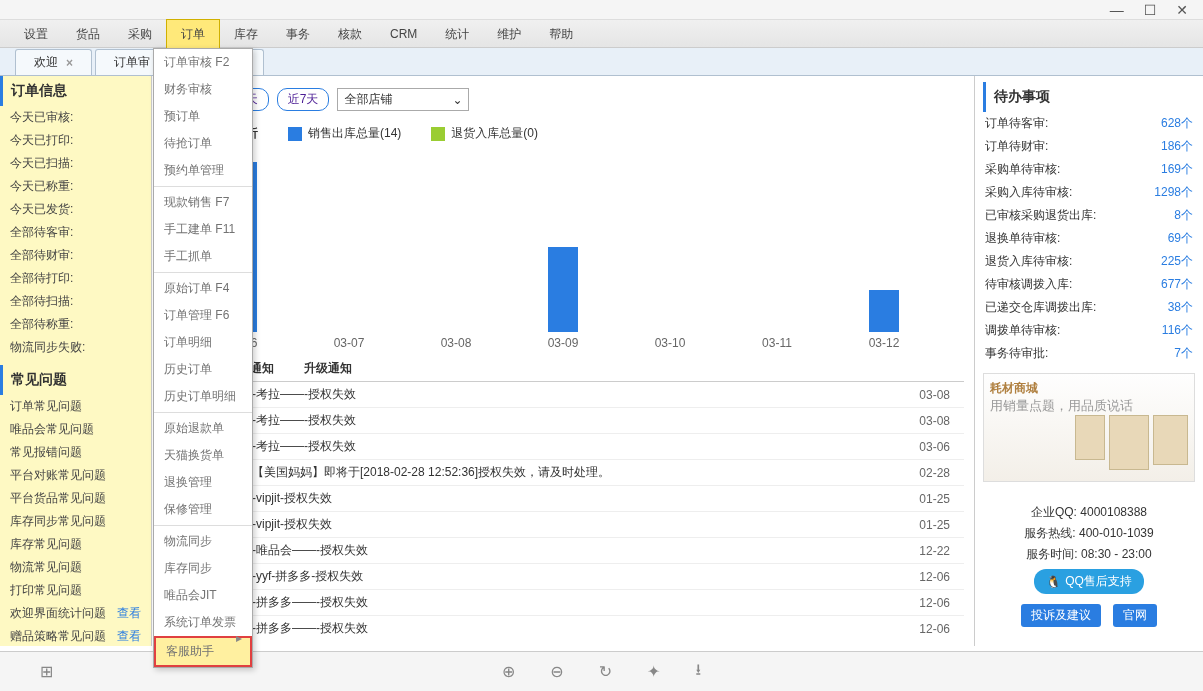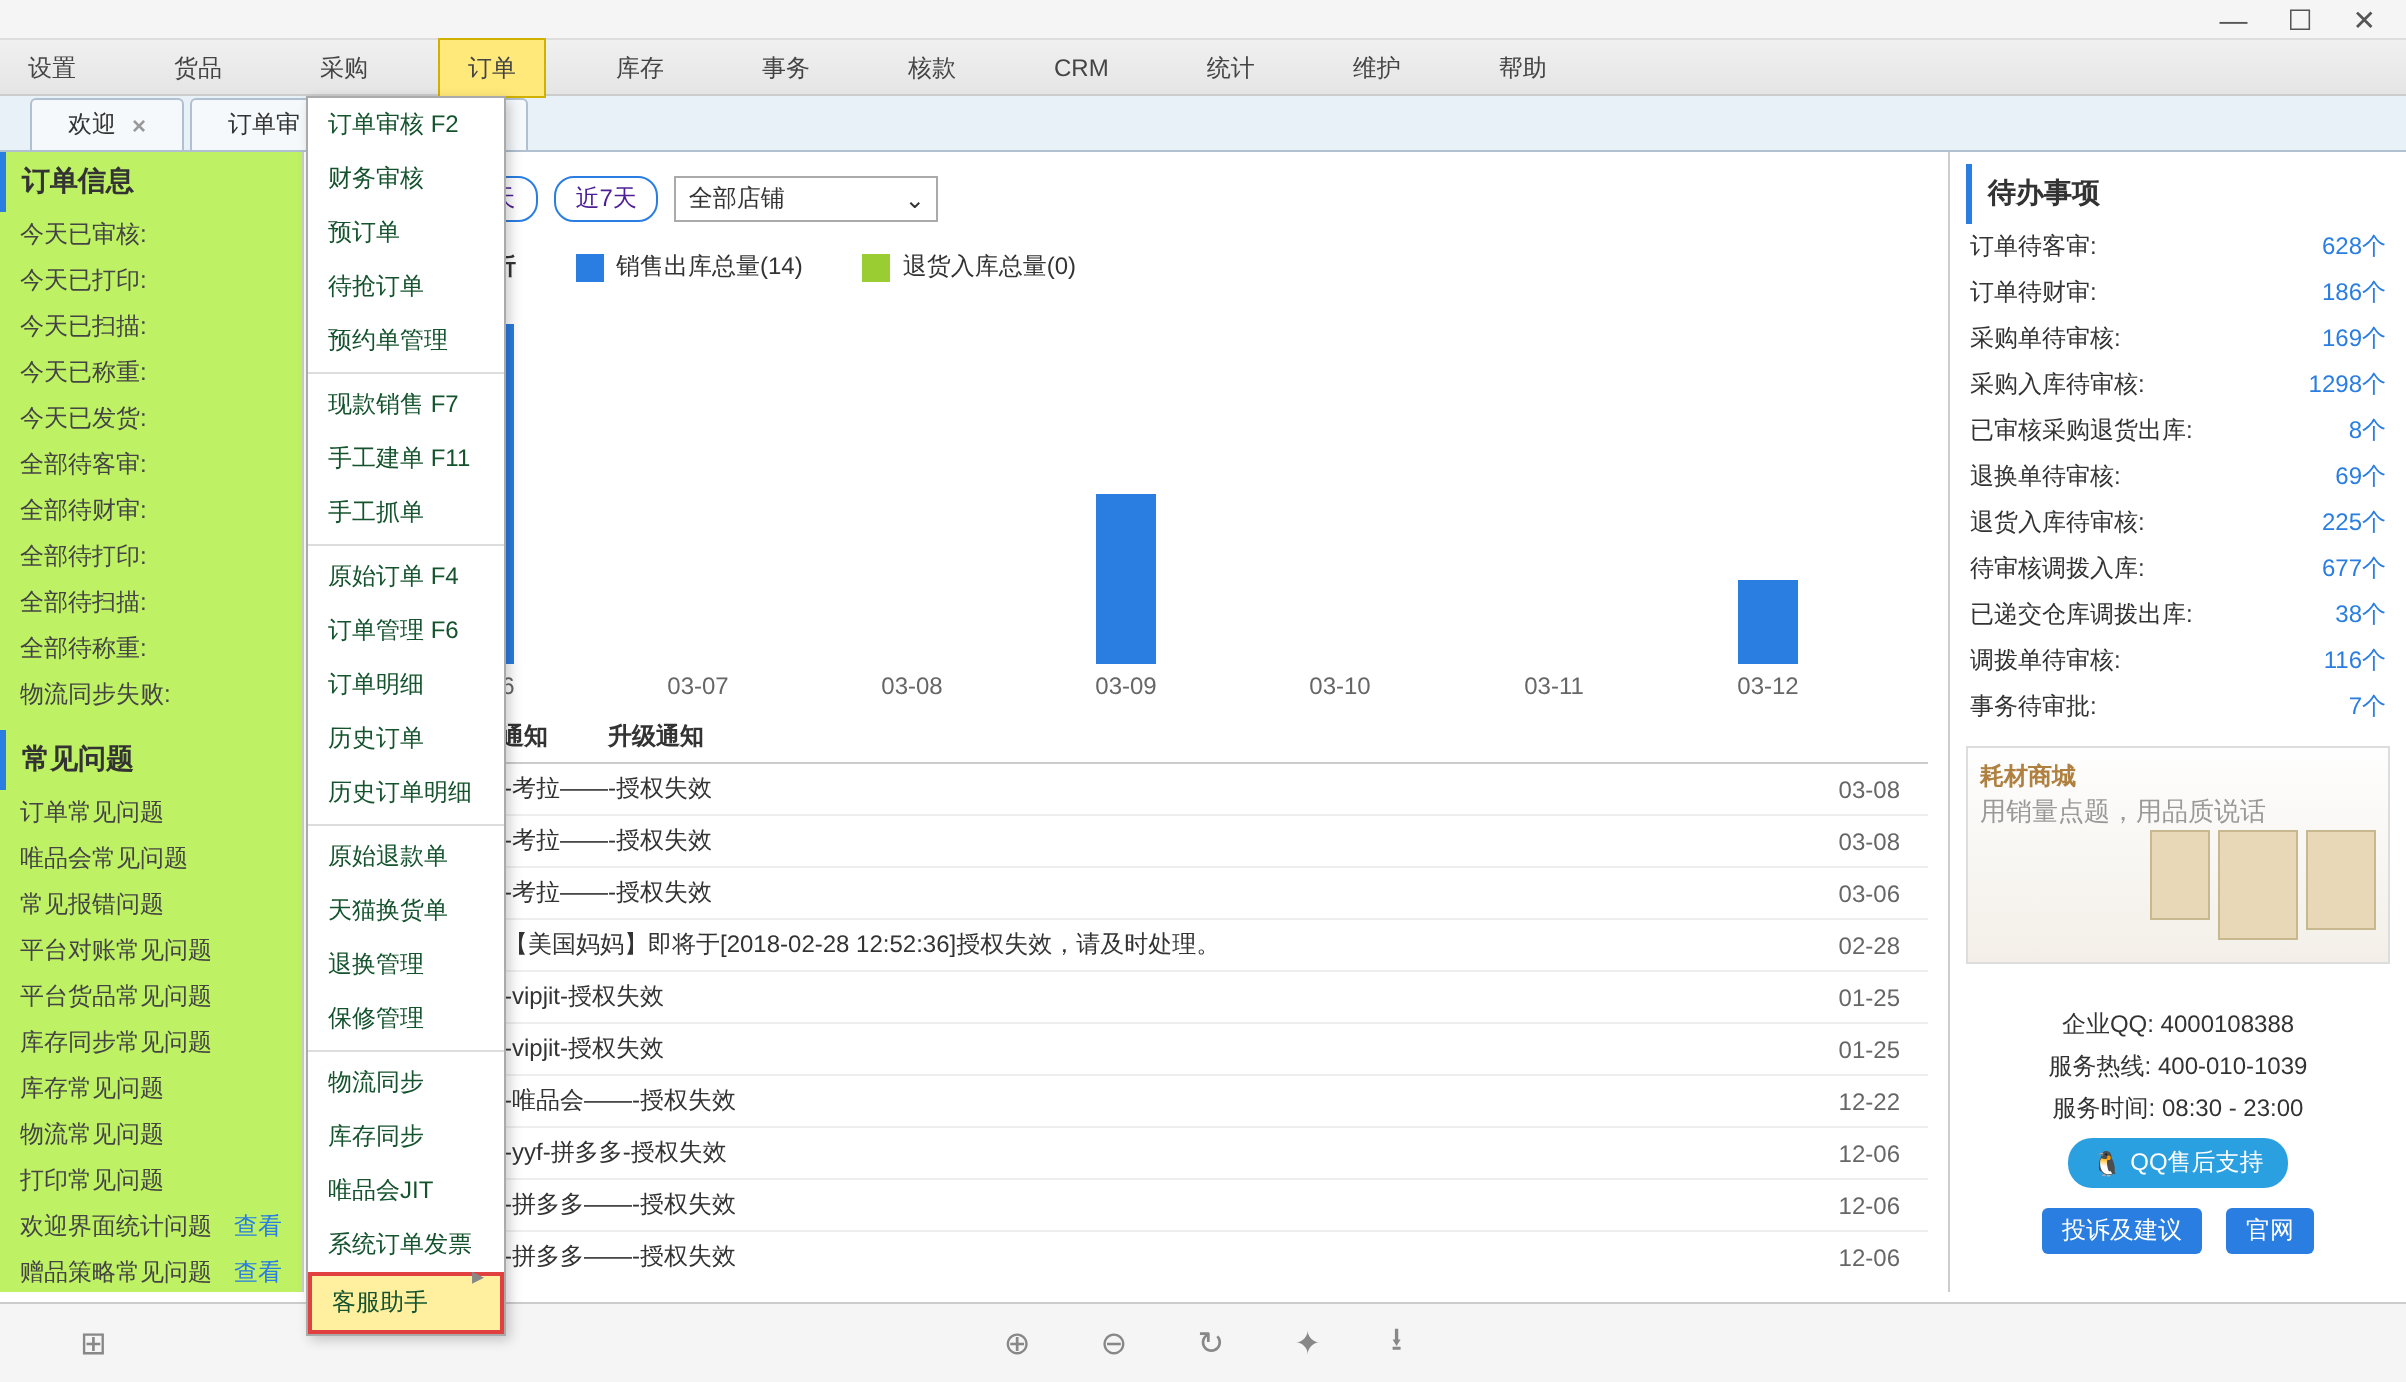--- a/index.html
+++ b/index.html
@@ -1,37 +1,37 @@
 <!DOCTYPE html>
 <html><head>
 <meta charset="utf-8">
 <style>
 * { margin:0; padding:0; box-sizing:border-box; font-family:"Microsoft YaHei","SimSun",sans-serif; font-size:12px; }
 body { background:#fff; color:#333; width:1203px; height:691px; overflow:hidden; position:relative; }
 
 .titlebar { height:20px; background:#f5f5f5; display:flex; justify-content:flex-end; align-items:center; gap:20px; padding-right:15px; border-bottom:1px solid #ddd;}
 .titlebar span { cursor:pointer; font-size:14px; color:#555;}
 
-.menubar { height:28px; background:linear-gradient(#f0f0f0,#e5e5e5); display:flex; align-items:center; border-bottom:1px solid #ccc; gap:21px;}
+.menubar { height:28px; background:linear-gradient(#f0f0f0,#e5e5e5); display:flex; align-items:center; border-bottom:1px solid #ccc; padding-left:10px;}
 .menubar .mi { padding:0 14px; line-height:28px; color:#444; cursor:pointer;}
 .menubar .mi.active { background:#ffe97a; border:1px solid #d0b000;}
 
 .tabbar { height:28px; background:#e8f0f8; display:flex; align-items:flex-end; border-bottom:1px solid #b0c0d0; padding-left:15px;}
 .tab { padding:4px 18px; background:#f5f9fc; border:1px solid #b0c0d0; border-bottom:none; margin-right:3px; border-radius:3px 3px 0 0; display:flex; align-items:center; gap:8px; cursor:pointer;}
 .tab .x { color:#999; font-weight:bold;}
 
 .dropdown { position:absolute; left:153px; top:48px; width:100px; background:#fff; border:1px solid #aaa; box-shadow:2px 2px 6px rgba(0,0,0,0.2); z-index:100;}
-.dropdown .di { padding:5px 10px; cursor:pointer; color:#14532d;}
+.dropdown .di { padding:5px 10px; cursor:pointer; color:#737373;}
 .dropdown .di.hl { border:2px solid #e04040; background:#fff0a0;}
 .dropdown hr { border:none; border-top:1px solid #ddd; margin:2px 0;}
 .dropdown .arrow::after { content:"▸"; float:right; color:#888;}
 
 .main { display:flex; height:570px; }
 
-.left { width:152px; border-right:1px solid #ccc; background:#bef264; overflow:hidden;}
+.left { width:152px; border-right:1px solid #ccc; background:#fef9c3; overflow:hidden;}
 .panel-title { font-size:14px; font-weight:bold; padding:6px 8px; border-left:3px solid #2a7de1;}
 .left .item { padding:3px 10px; color:#444; cursor:pointer;}
 .left .item a { color:#2a7de1; float:right; text-decoration:none;}
 
 .center { flex:1; padding:8px 10px; display:flex; flex-direction:column; position:relative;}
 .filter { display:flex; align-items:center; gap:8px; padding:4px 0;}
 .pill { border:1px solid #2a7de1; color:#4c1d95; padding:2px 10px; border-radius:10px; cursor:pointer;}
 .selwrap { border:1px solid #aaa; padding:2px 6px; display:flex; align-items:center; gap:60px;}
 
 .chart-box { margin-top:6px;}

